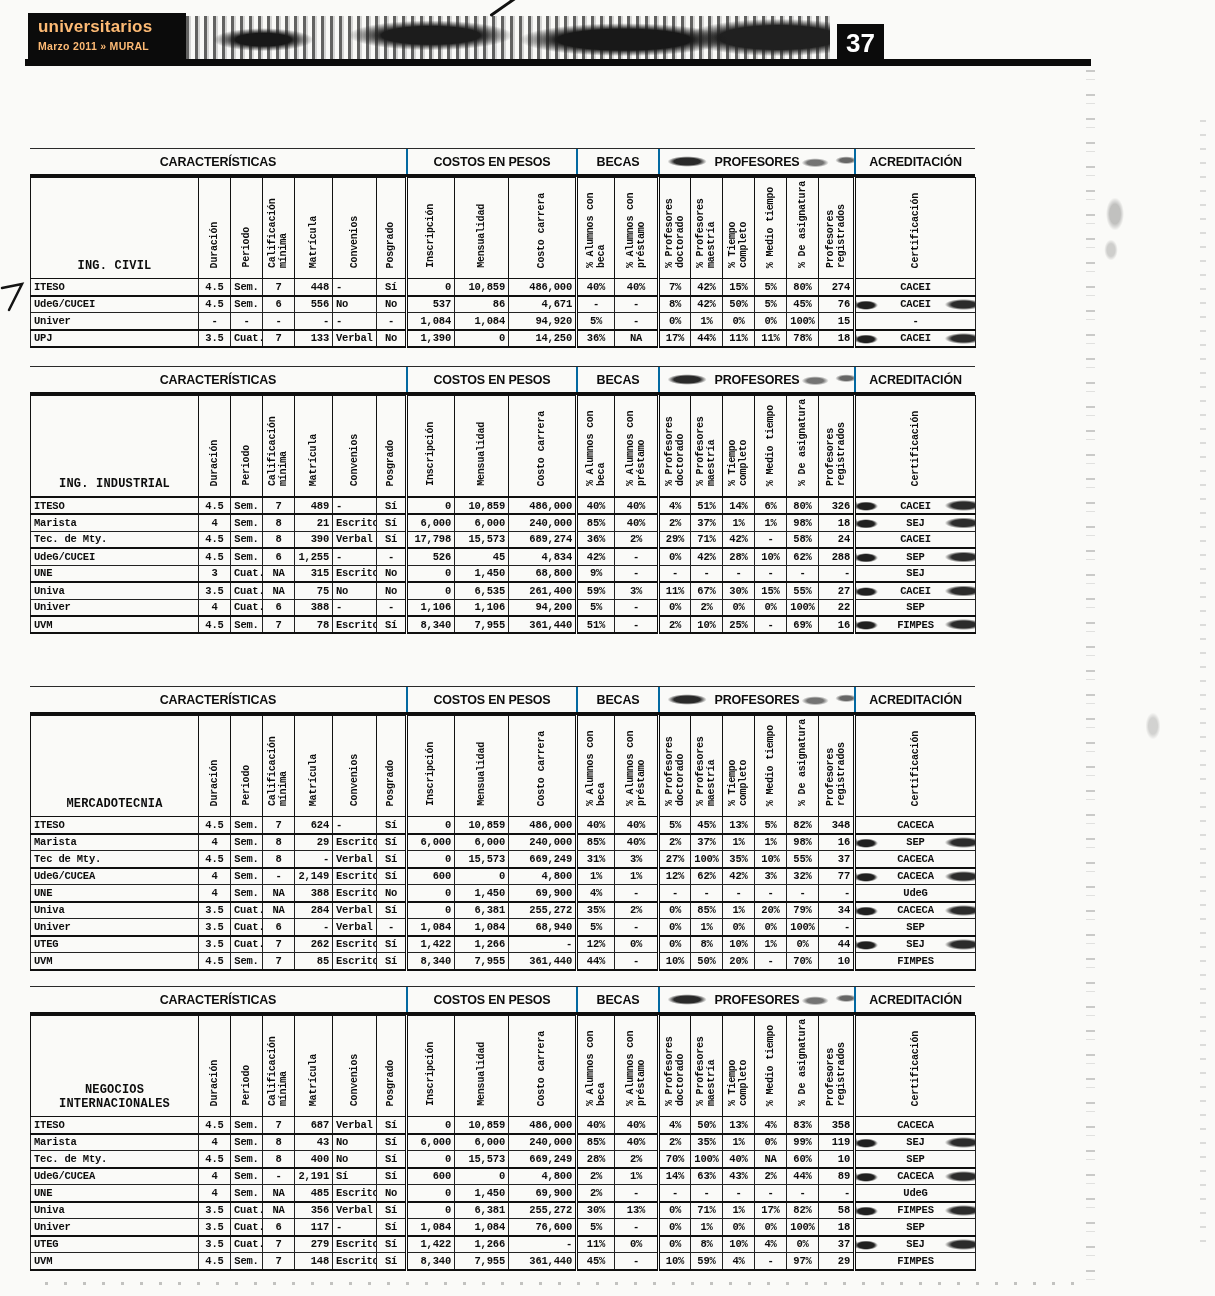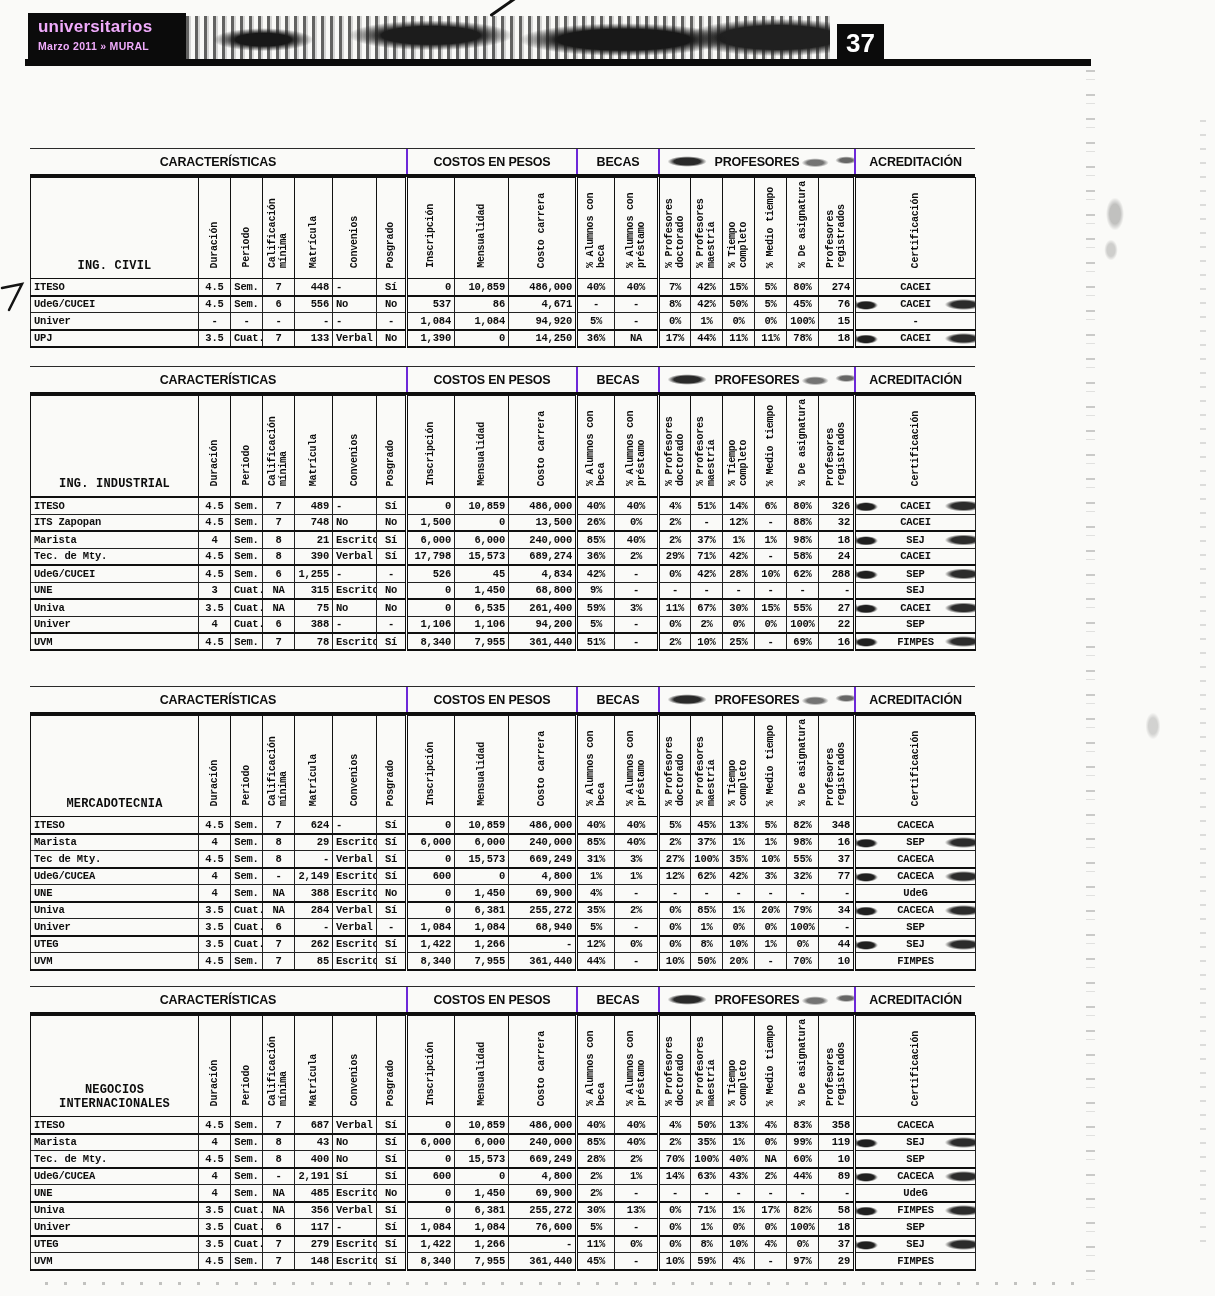--- a/index.html
+++ b/index.html
@@ -4,21 +4,21 @@
 <style>
   html,body { margin:0; padding:0; background:#d8d8d4; }
   .page {
     position:relative; width:1215px; height:1296px; margin:0 auto;
     background:#fafaf8; overflow:hidden;
     font-family:"Liberation Sans", sans-serif; color:#0d0d0d;
   }
   
   .mast-left {
     position:absolute; left:28px; top:13px; width:158px; height:46px;
-    background:#0b0b0b; color:#f0abfc; padding:5px 10px; box-sizing:border-box;
+    background:#0b0b0b; color:#fdba74; padding:5px 10px; box-sizing:border-box;
   }
   .mast-left .m-title { font-size:17px; font-weight:bold; letter-spacing:.2px; line-height:1.1; }
   .mast-left .m-sub   { font-size:10.5px; font-weight:bold; margin-top:3px; letter-spacing:.3px; }
   .noise-strip {
     position:absolute; left:186px; top:16px; width:644px; height:43px; opacity:.9;
     background:
       radial-gradient(ellipse 70px 16px at 12% 55%, #000 0 40%, transparent 72%),
       radial-gradient(ellipse 110px 20px at 38% 45%, #050505 0 45%, transparent 75%),
       radial-gradient(ellipse 140px 22px at 68% 55%, #000 0 48%, transparent 75%),
       radial-gradient(ellipse 120px 24px at 92% 50%, #090909 0 50%, transparent 78%),
@@ -45,21 +45,21 @@
                radial-gradient(ellipse 9px 14px at 40% 75%, rgba(0,0,0,.35) 0 45%, transparent 75%); }
   .blob-2 { position:absolute; left:1128px; top:690px; width:50px; height:90px; opacity:.4;
     background:radial-gradient(ellipse 10px 18px at 50% 40%, rgba(0,0,0,.4) 0 45%, transparent 75%); }
   .bottom-specks { position:absolute; left:45px; top:1282px; width:1040px; height:3px; opacity:.45;
     background:repeating-linear-gradient(90deg, rgba(0,0,0,.5) 0 3px, transparent 3px 19px); }
 
   
   .tbl { position:absolute; left:30px; width:945px; }
   .band { display:flex; height:29px; border-top:1px solid #2a2a2a; border-bottom:3px solid #0f0f0f; box-sizing:border-box; }
   .band-sec { box-sizing:border-box; display:flex; align-items:center; justify-content:center; position:relative; }
-  .band-sec + .band-sec { border-left:2px solid #6d28d9; }
+  .band-sec + .band-sec { border-left:2px solid #0369a1; }
   .band-sec span { font-size:12.5px; font-weight:800; letter-spacing:-.2px; white-space:nowrap; }
   .band-sec.smudgy {
     background:
       radial-gradient(ellipse 26px 7px at 14% 50%, rgba(5,5,5,.85) 0 50%, transparent 75%),
       radial-gradient(ellipse 18px 6px at 80% 55%, rgba(5,5,5,.55) 0 45%, transparent 75%),
       radial-gradient(ellipse 14px 5px at 96% 45%, rgba(5,5,5,.6) 0 45%, transparent 78%);
   }
   table.grid { border-collapse:collapse; table-layout:fixed; width:945px;font-family:Liberation Mono, monospace; }
   table.grid th, table.grid td { box-sizing:border-box; overflow:hidden; }
 
@@ -340,41 +340,20 @@
               <td class="a-c gb">40%</td>
               <td class="a-c">40%</td>
               <td class="a-c gb">4%</td>
               <td class="a-c">51%</td>
               <td class="a-c">14%</td>
               <td class="a-c">6%</td>
               <td class="a-c">80%</td>
               <td class="a-r">326</td>
               <td class="a-c gb cert-smudge">CACEI</td>
             </tr>
-            <tr>
-              <td class="a-l">ITS Zapopan</td>
-              <td class="a-c">4.5</td>
-              <td class="a-c">Sem.</td>
-              <td class="a-c">7</td>
-              <td class="a-r">748</td>
-              <td class="a-l">No</td>
-              <td class="a-c">No</td>
-              <td class="a-r gb">1,500</td>
-              <td class="a-r">0</td>
-              <td class="a-r">13,500</td>
-              <td class="a-c gb">26%</td>
-              <td class="a-c">0%</td>
-              <td class="a-c gb">2%</td>
-              <td class="a-c">-</td>
-              <td class="a-c">12%</td>
-              <td class="a-c">-</td>
-              <td class="a-c">88%</td>
-              <td class="a-r">32</td>
-              <td class="a-c gb">CACEI</td>
-            </tr>
             <tr class="grp">
               <td class="a-l">Marista</td>
               <td class="a-c">4</td>
               <td class="a-c">Sem.</td>
               <td class="a-c">8</td>
               <td class="a-r">21</td>
               <td class="a-l">Escrito</td>
               <td class="a-c">Sí</td>
               <td class="a-r gb">6,000</td>
               <td class="a-r">6,000</td>

